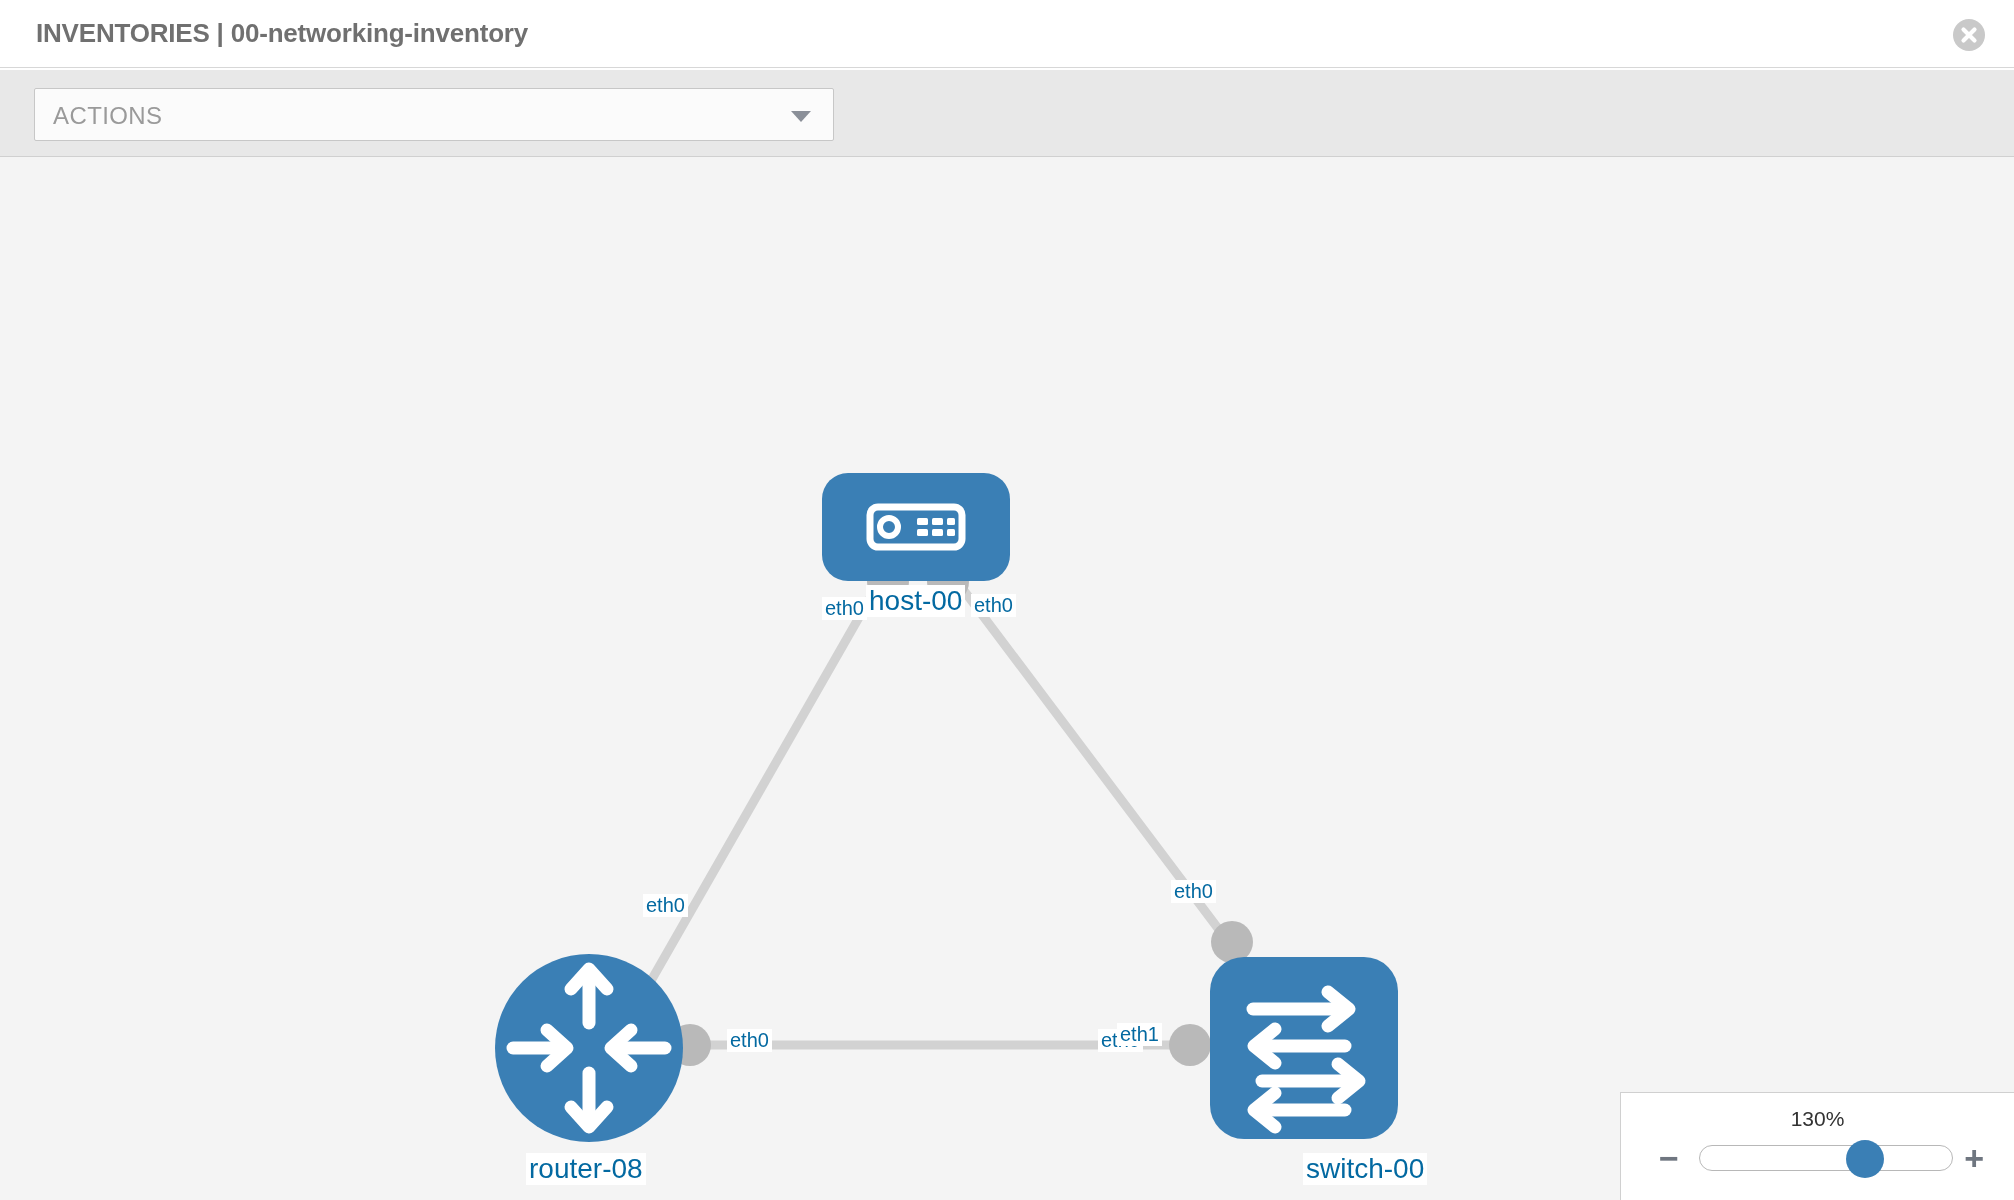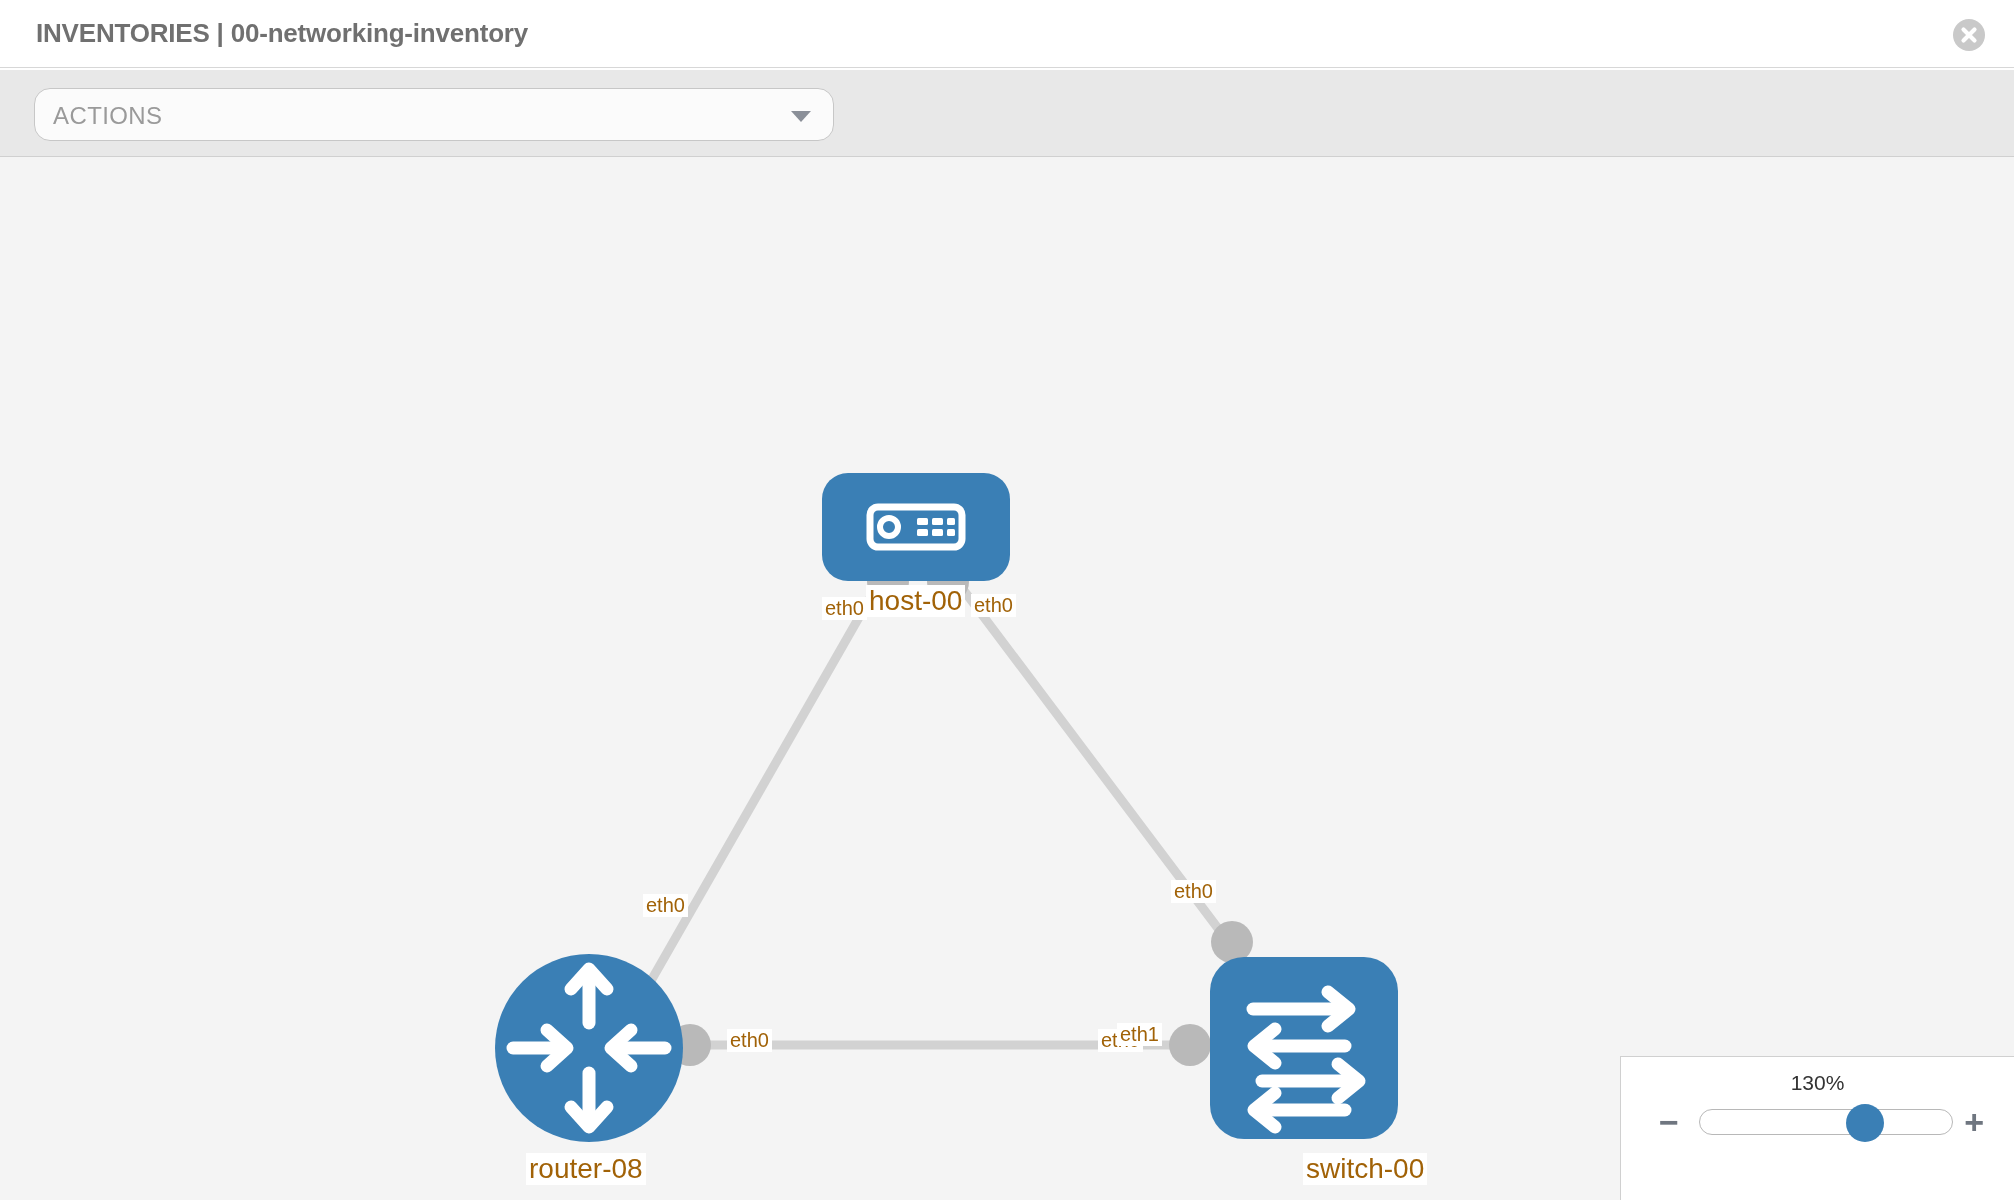--- a/index.html
+++ b/index.html
@@ -35,21 +35,21 @@
     position: absolute; left: 0; top: 70px;
     width: 2014px; height: 87px;
     background: #e8e8e8;
     border-bottom: 1px solid #d0d0d0;
   }
   .actions-select {
     position: absolute; left: 34px; top: 18px;
     width: 800px; height: 53px;
     background: #fbfbfb;
     border: 1px solid #c7c7c7;
-    border-radius: 16px;
+    border-radius: 2px;
   }
   .actions-select .label {
     position: absolute; left: 18px; top: 13px;
     font-size: 24px; color: #9a9a9a;
     letter-spacing: 0.4px;
   }
   .caret {
     position: absolute; right: 22px; top: 22px;
     width: 0; height: 0;
     border-left: 10px solid transparent;
@@ -83,30 +83,30 @@
     width: 2014px; height: 1043px;
     background: #f4f4f4;
     overflow: hidden;
   }
   .graph-svg { position: absolute; left: 0; top: 0; }
 
   
   .node-label, .edge-label {
     position: absolute;
     background: #ffffff;
-    color: #a16207;
+    color: #0369a1;
     white-space: nowrap;
   }
   .node-label { font-size: 28px; padding: 0 3px; }
   .edge-label { font-size: 20px; padding: 0 3px; }
 
   
   .zoom-panel {
     position: absolute; right: 0; bottom: 0;
-    width: 394px; height: 144px;
+    width: 394px; height: 108px;
     background: #ffffff;
     border: 1px solid #d0d0d0;
     border-right: none; border-bottom: none;
   }
   .zoom-level {
     position: absolute; left: 0; right: 0; top: 14px;
     text-align: center;
     font-size: 21px; color: #333333;
   }
   .zoom-minus, .zoom-plus {

